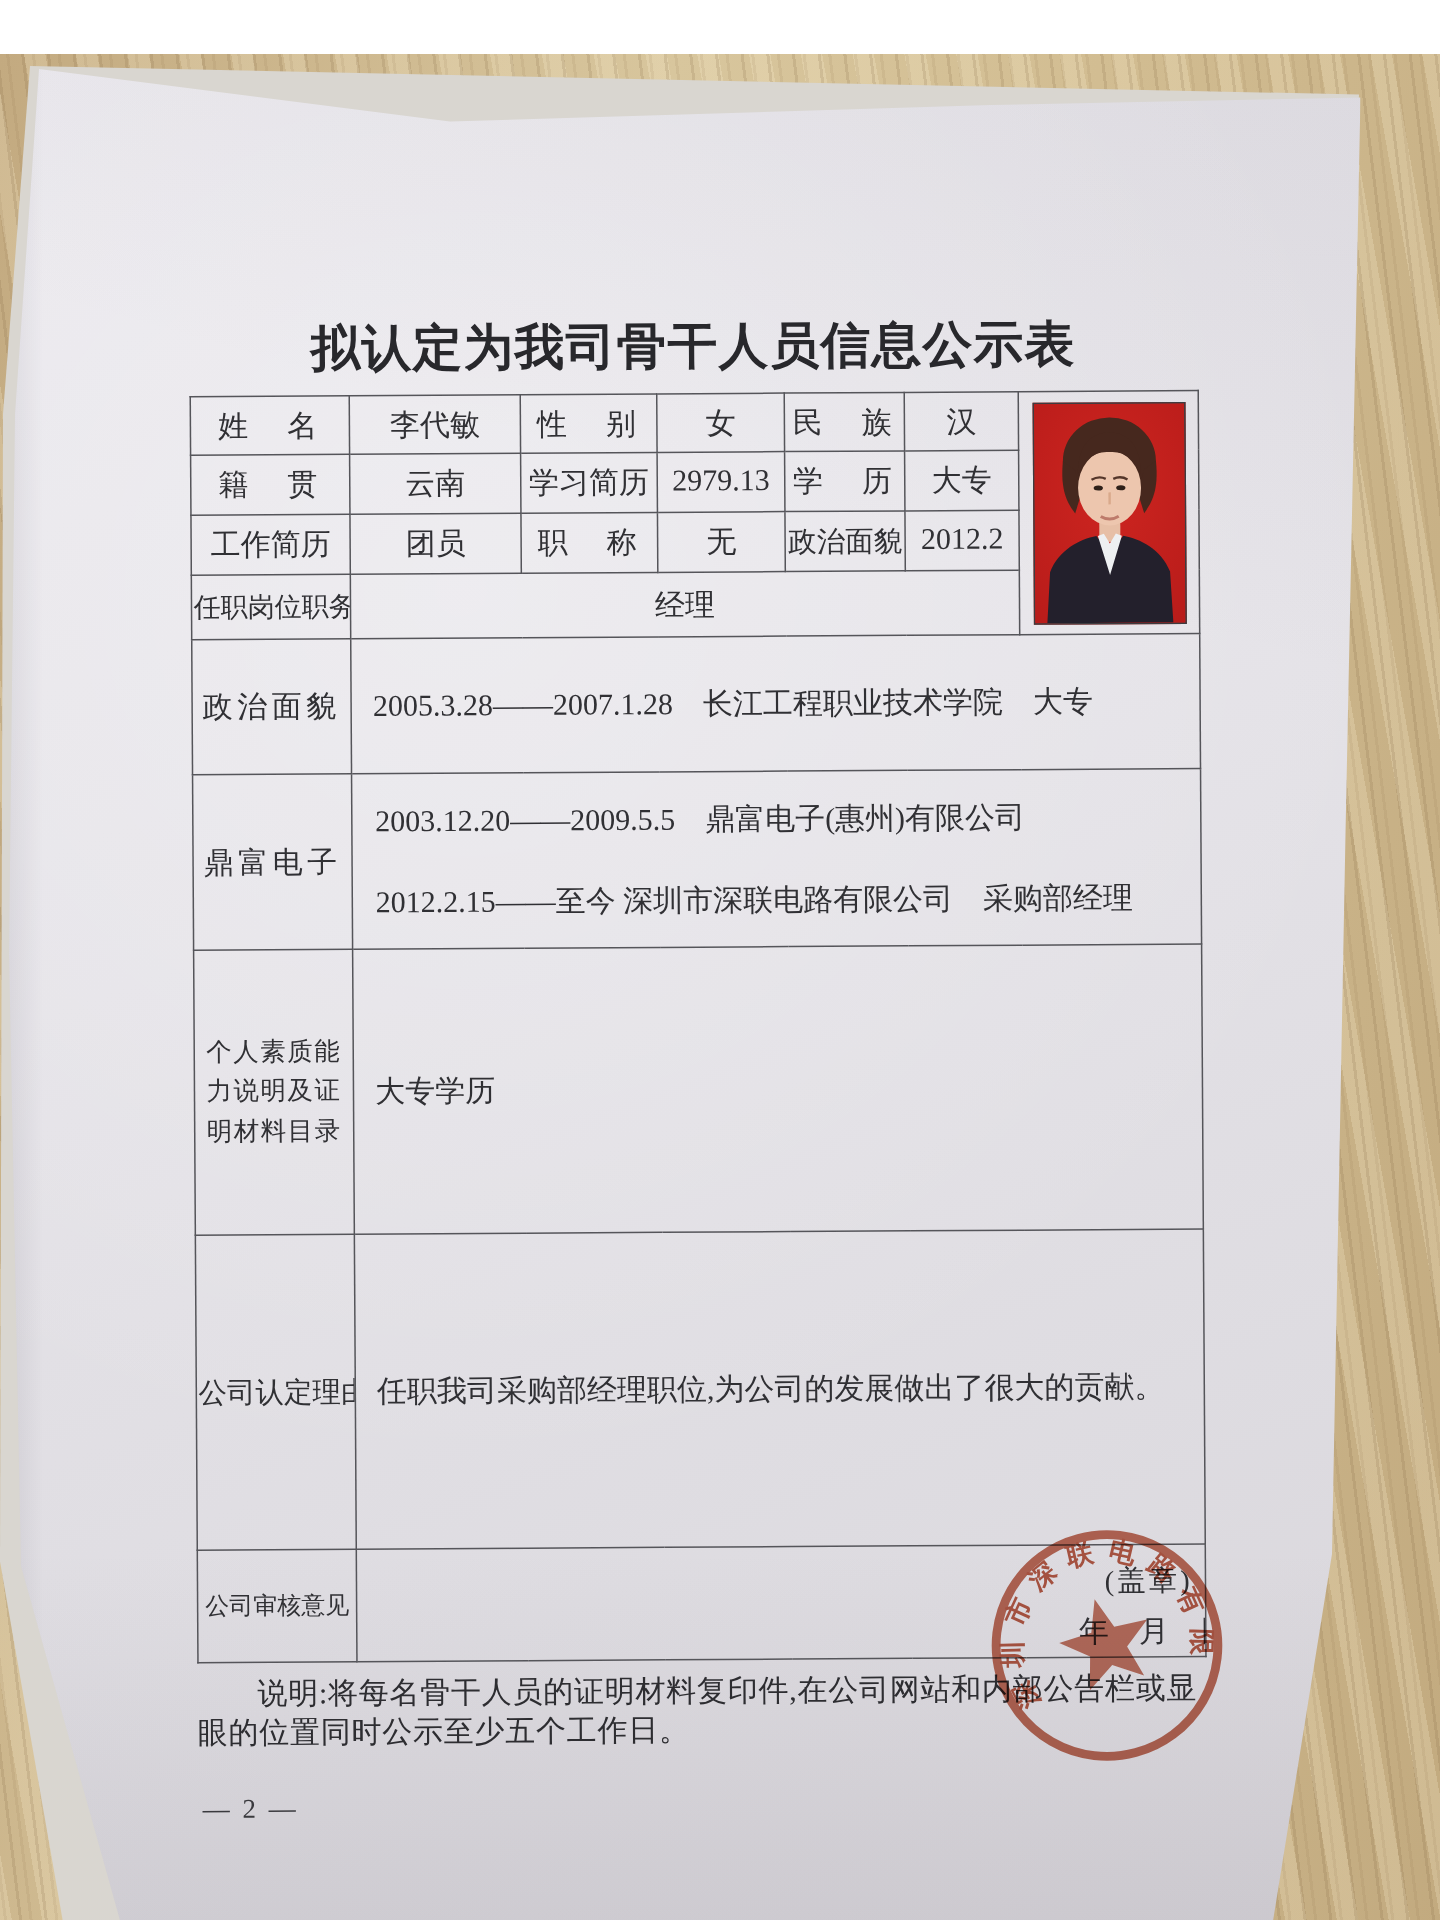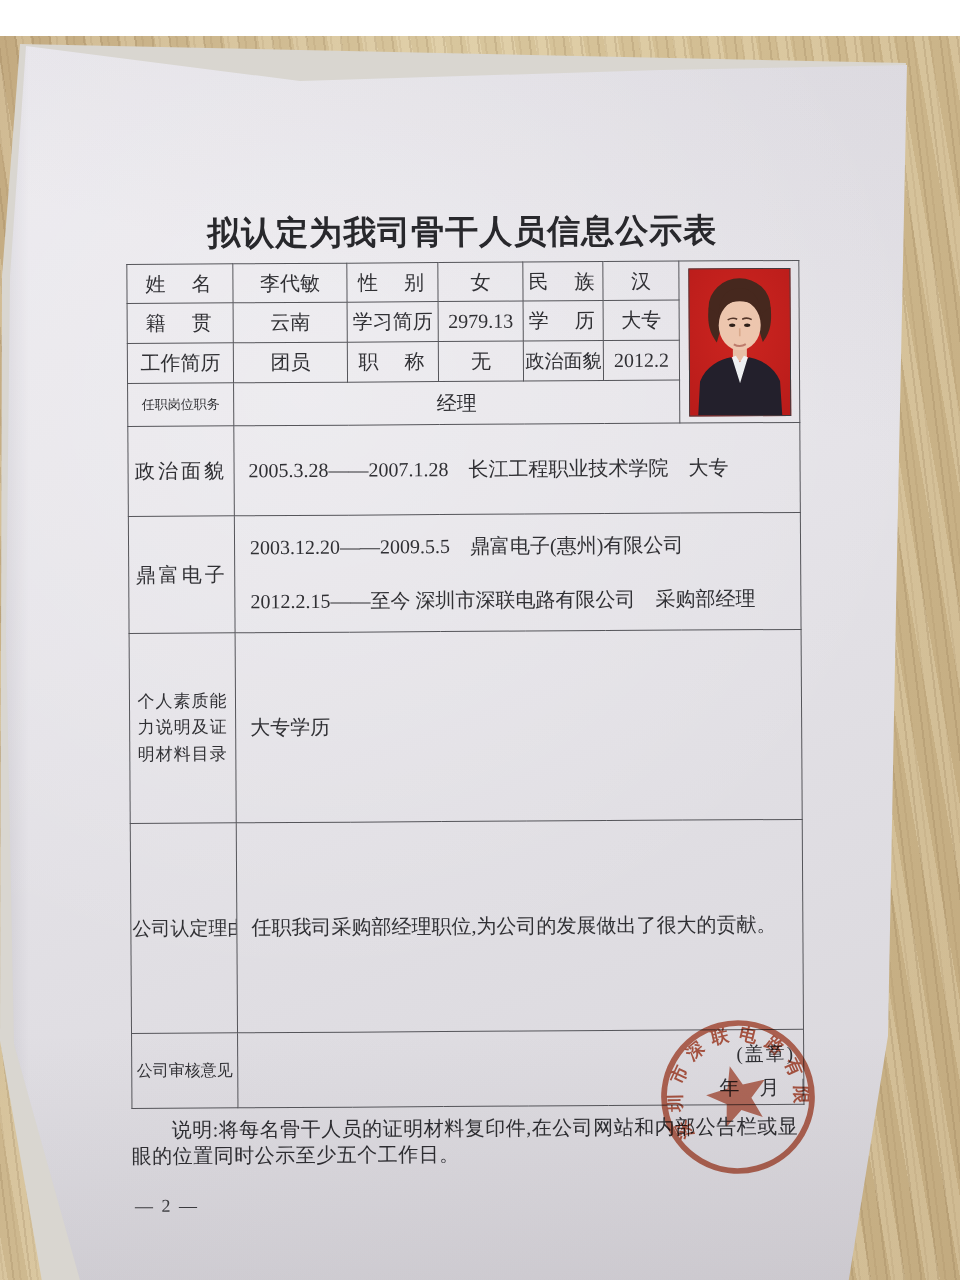--- a/index.html
+++ b/index.html
@@ -34,21 +34,21 @@
   .content{position:absolute;left:126px;top:176px;width:672px;
            transform:rotate(-0.35deg);transform-origin:top left;color:#2e2e32;}
 
   .title{height:44px;line-height:44px;margin:0 0 8px 0;text-align:center;
          font-size:33px;font-weight:700;letter-spacing:1px;color:#28282c;}
 
   table.form-table{border-collapse:collapse;table-layout:fixed;width:672px;}
   table.form-table td{border:1.5px solid #55555a;overflow:hidden;
          font-size:20px;color:#303034;vertical-align:middle;}
   td.lbl{text-align:center;letter-spacing:3px;}
-  td.lbl.tight{letter-spacing:0;font-size:13px;white-space:nowrap;}
+  td.lbl.tight{letter-spacing:0;font-size:18px;white-space:nowrap;}
   td.lbl.wrap{letter-spacing:1px;font-size:17px;line-height:1.55;padding:0 3px;}
   td.val{text-align:center;}
   td.val-left{text-align:left;padding-left:14px;}
   .work-lines{display:flex;flex-direction:column;gap:27px;padding-left:14px;text-align:left;}
   td.review-cell{position:relative;}
   .seal-hint{position:absolute;top:11px;right:8px;font-size:19px;letter-spacing:2px;}
   .date-line{position:absolute;top:44px;right:-16px;font-size:20px;}
 
   .photo-cell{vertical-align:middle;}
   .photo-frame{width:102px;height:148px;margin:0 auto;border:1.5px solid #3c3c40;

